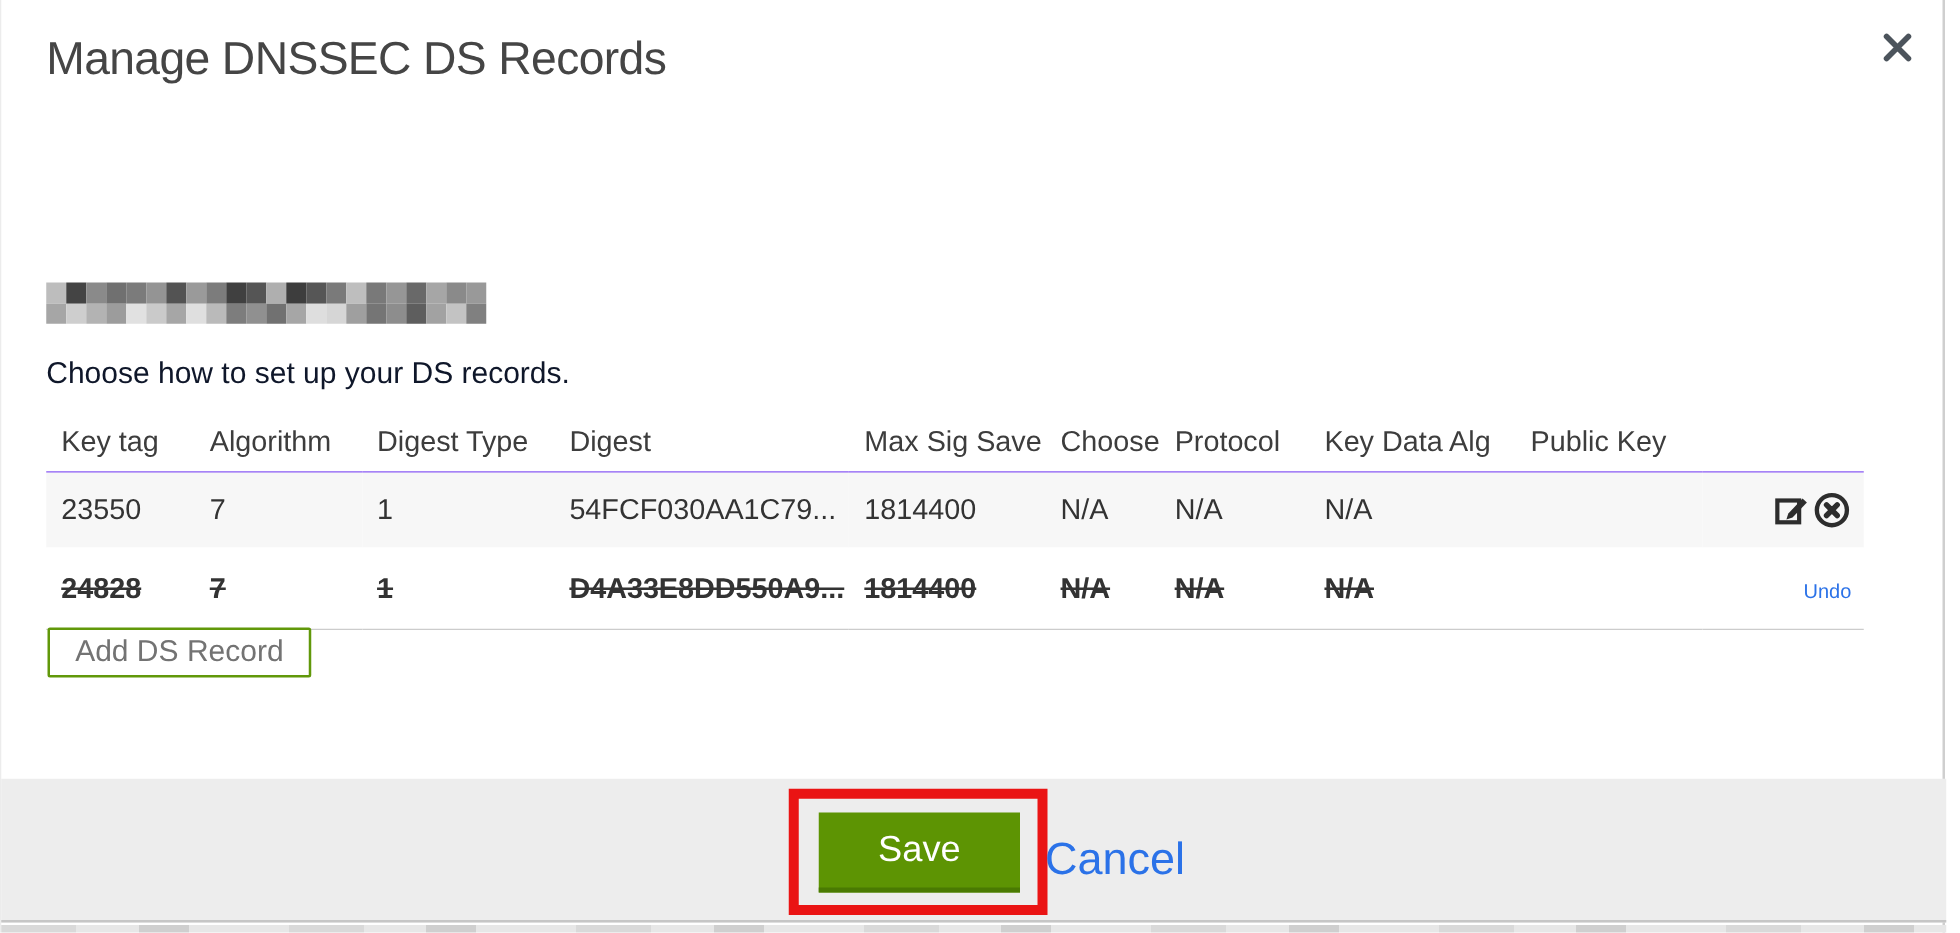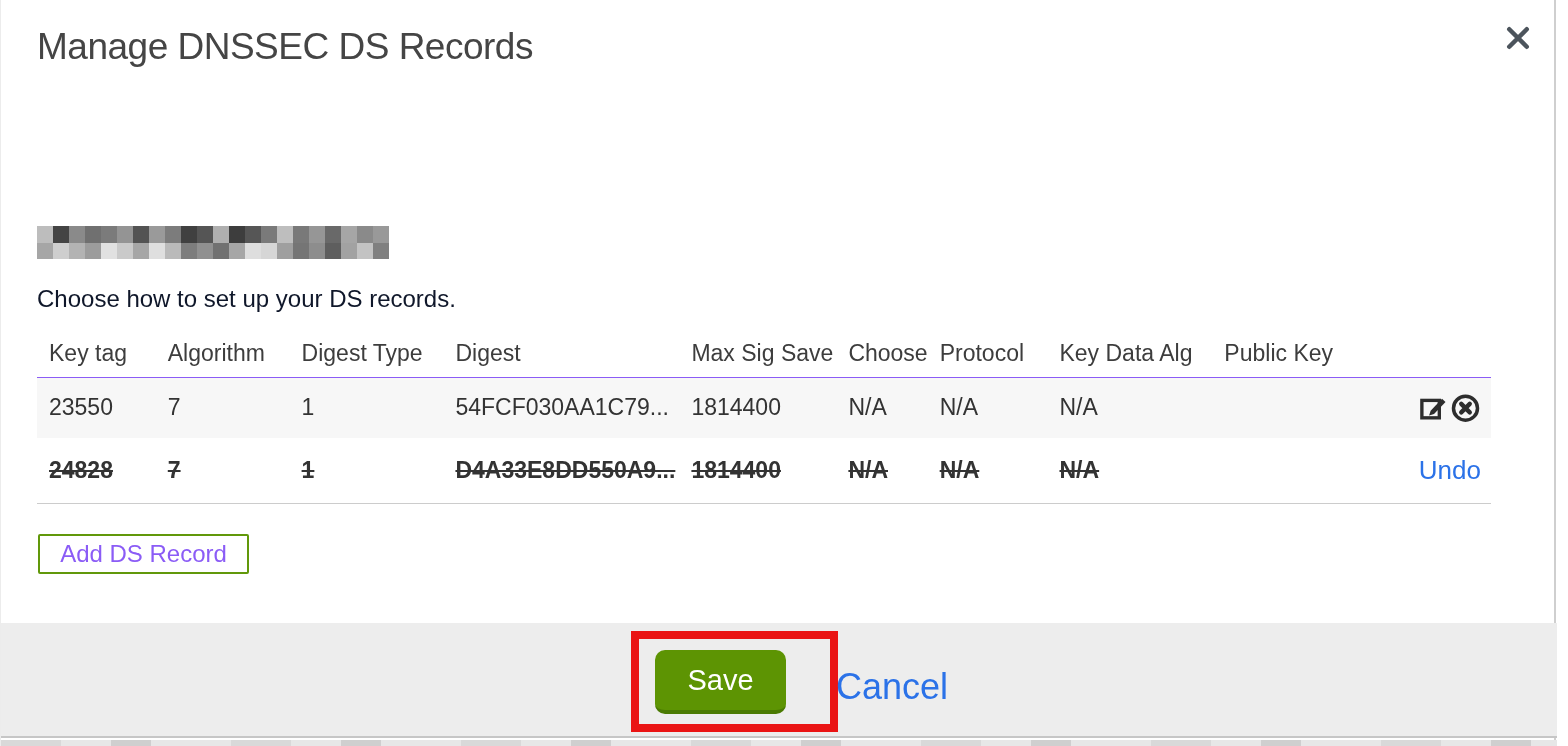--- a/index.html
+++ b/index.html
@@ -70,28 +70,28 @@
     border-bottom: 1px solid #ccc;
     height: 65px;
   }
   .ds-table tr.row-deleted td.strike { text-decoration: line-through; font-weight: bold; }
   td.actions-cell { text-align: right; padding-right: 10px; }
   .row-icons { display: inline-flex; align-items: center; gap: 1px; vertical-align: middle; }
   .icon-btn { background: none; border: none; cursor: pointer; padding: 0; line-height: 0; }
   a.undo-link, a.cancel-link {
     color: #2b72e8; text-decoration: none; cursor: pointer;
   }
-  a.undo-link { font-size: 26px; margin-left: 17px; }
+  a.undo-link { font-size: 16px; margin-left: 17px; }
   
   .add-ds-btn {
-    position: absolute; left: 37px; top: 534px;
+    position: absolute; left: 37px; top: 502px;
     width: 211px; height: 40px;
     background: #fff;
     border: 2px solid #61980a; border-radius: 2px;
-    color: #8b5cf6; font-size: 24px;
+    color: #737373; font-size: 24px;
     font-family: inherit; cursor: pointer;
   }
   
   .footer {
     position: absolute; left: 0; top: 623px;
     width: 1556px; height: 115px;
     background: #ededed;
     border-bottom: 2px solid #c6c6c6;
   }
   .bottom-strip {
@@ -101,24 +101,24 @@
       #d9d9d9 0 60px, #e7e7e7 60px 110px, #cfcfcf 110px 150px, #e7e7e7 150px 230px);
   }
   .annotation-red-box {
     position: absolute; left: 630px; top: 631px;
     width: 207px; height: 101px;
     border: 8px solid #ea1414;
     pointer-events: none;
   }
   .save-btn {
     position: absolute; left: 654px; top: 650px;
-    width: 131px; height: 64px;
+    width: 161px; height: 64px;
     background: #5d9403;
     border: none; border-bottom: 4px solid #4a7a02;
-    border-radius: 10px;
+    border-radius: 0;
     color: #fff; font-size: 29px; font-family: inherit;
     cursor: pointer;
   }
   a.cancel-link {
     position: absolute; left: 835px; top: 666px;
     font-size: 36px;
   }
 </style>
 </head>
 <body>

